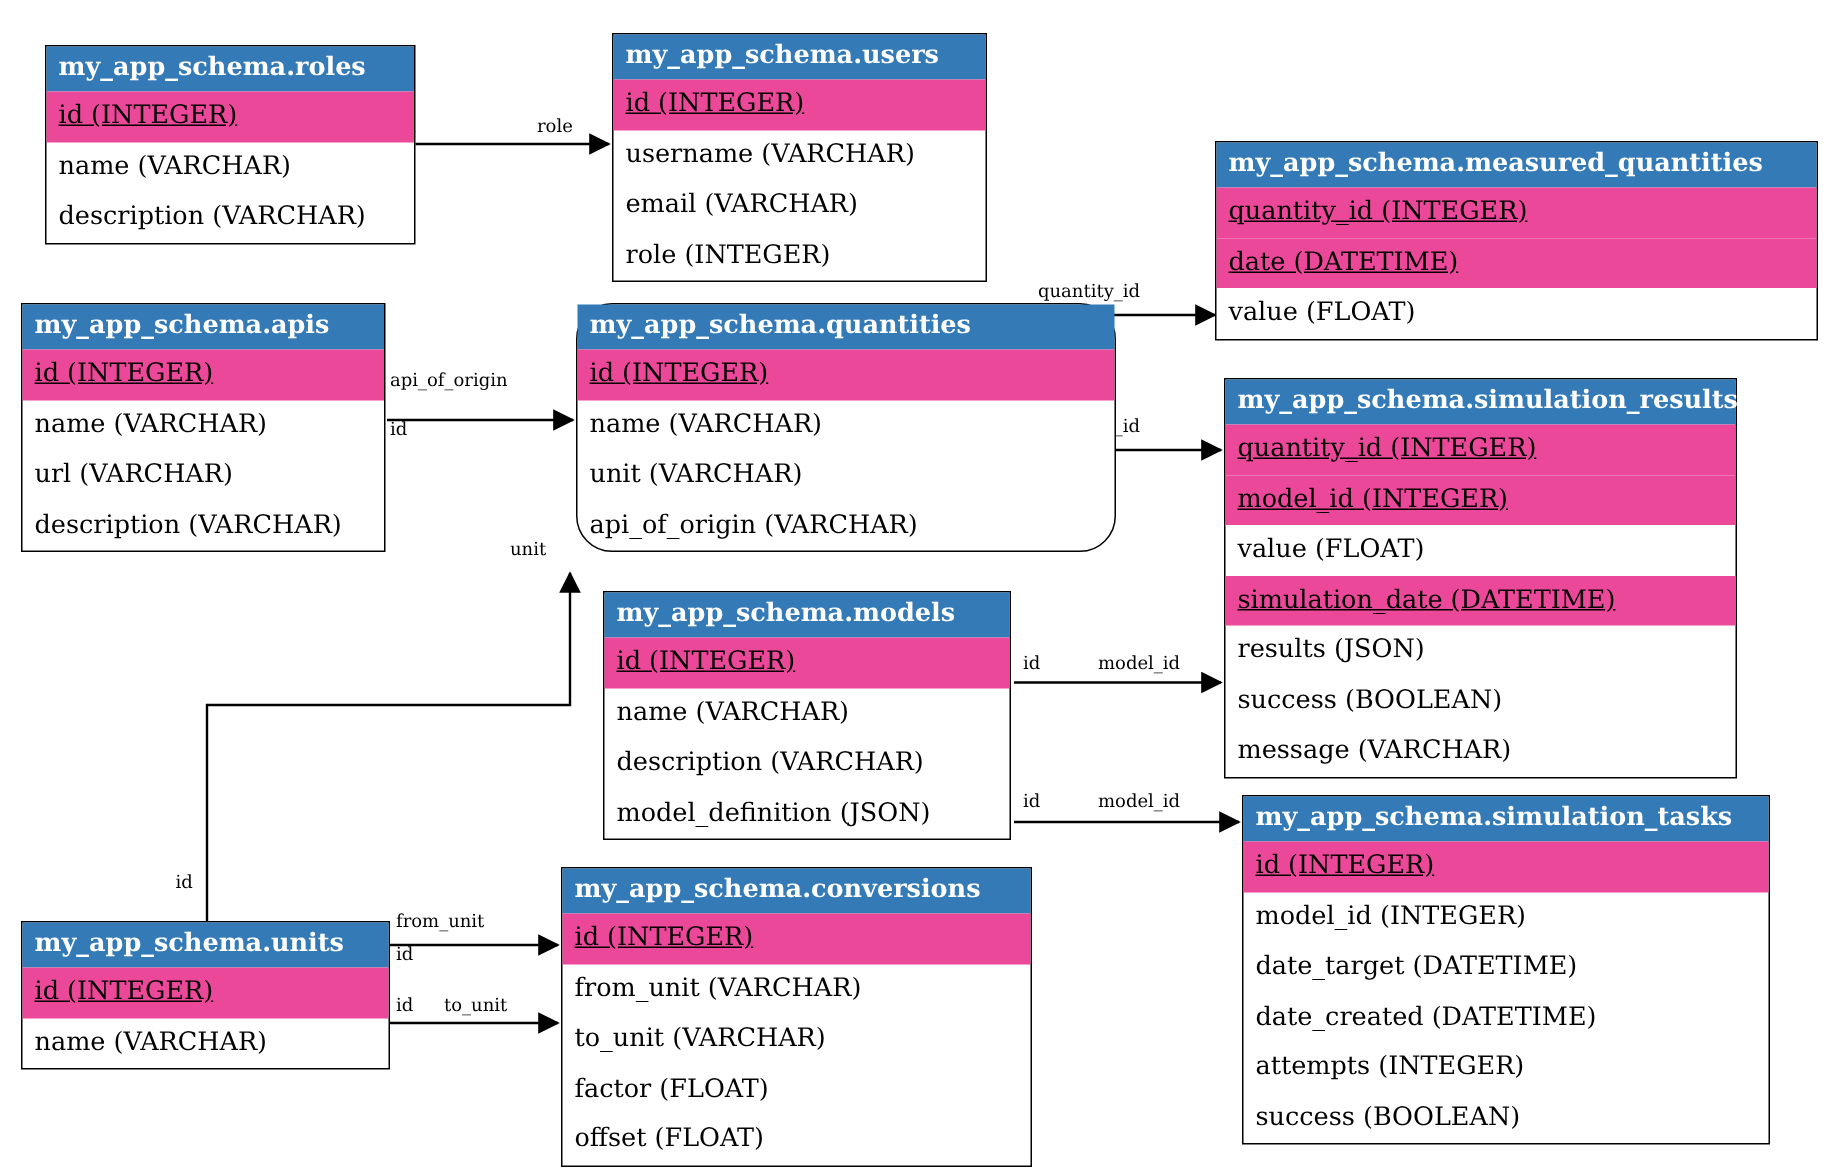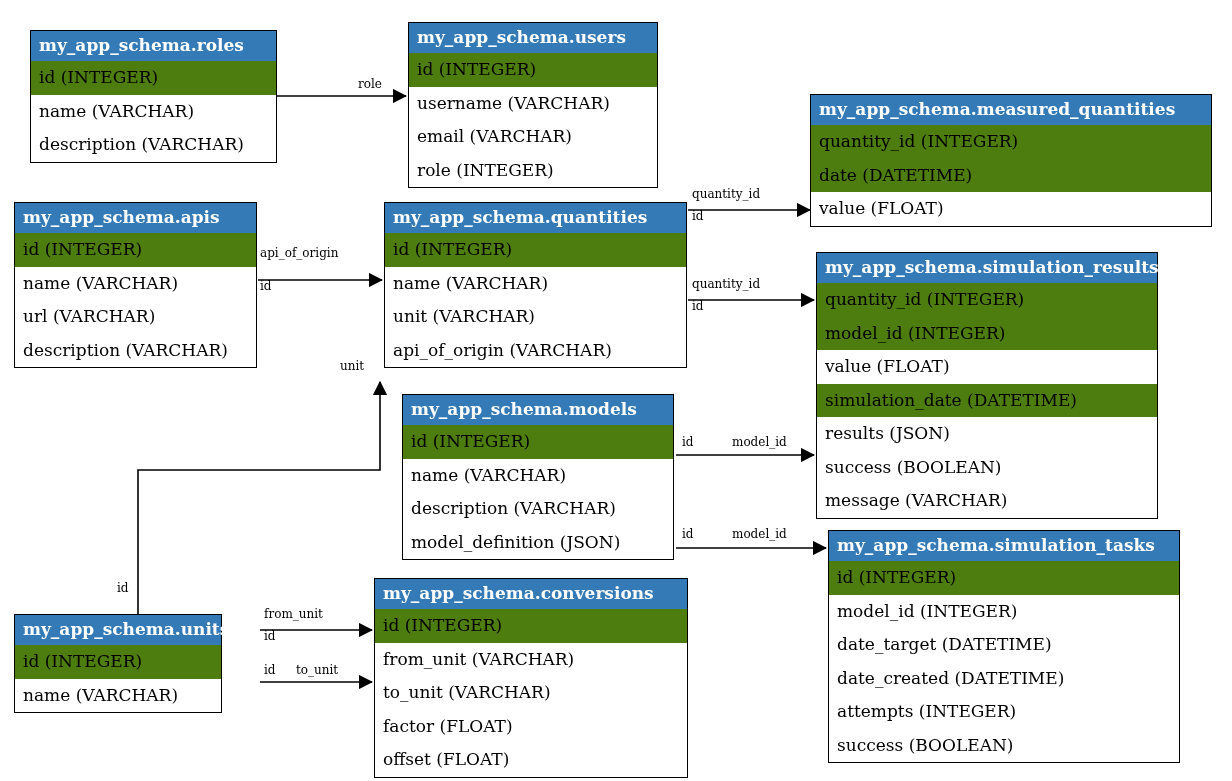--- a/index.html
+++ b/index.html
@@ -29,21 +29,22 @@
     font-weight: bold;
     padding: 4px 8px 6px 8px;
     white-space: nowrap;
   }
   .col {
     padding: 4px 8px;
     white-space: nowrap;
     line-height: 1.5;
   }
   .col.pk {
-    background: #4d7c0f;
+    background: #ec4899;
+    text-decoration: underline;
   }
   svg.edges {
     position: absolute;
     left: 0; top: 0;
     width: 1232px;
     height: 781px;
     pointer-events: none;
   }
   .edge-label {
     position: absolute;
@@ -134,21 +135,21 @@
   </div>
 
   <div class="table" style="left:14px;  top:202px; width:243px;">
     <div class="table-header">my_app_schema.apis</div>
     <div class="col pk">id (INTEGER)</div>
     <div class="col">name (VARCHAR)</div>
     <div class="col">url (VARCHAR)</div>
     <div class="col">description (VARCHAR)</div>
   </div>
 
-  <div class="table" style="left:384px; top:202px; width:303px;">
+  <div class="table" style="left:384px; top:202px; width:360px;border-radius:24px;">
     <div class="table-header">my_app_schema.quantities</div>
     <div class="col pk">id (INTEGER)</div>
     <div class="col">name (VARCHAR)</div>
     <div class="col">unit (VARCHAR)</div>
     <div class="col">api_of_origin (VARCHAR)</div>
   </div>
 
   <div class="table" style="left:816px; top:252px; width:342px;">
     <div class="table-header">my_app_schema.simulation_results</div>
     <div class="col pk">quantity_id (INTEGER)</div>
@@ -171,21 +172,21 @@
   <div class="table" style="left:828px; top:530px; width:352px;">
     <div class="table-header">my_app_schema.simulation_tasks</div>
     <div class="col pk">id (INTEGER)</div>
     <div class="col">model_id (INTEGER)</div>
     <div class="col">date_target (DATETIME)</div>
     <div class="col">date_created (DATETIME)</div>
     <div class="col">attempts (INTEGER)</div>
     <div class="col">success (BOOLEAN)</div>
   </div>
 
-  <div class="table" style="left:14px;  top:614px; width:208px;">
+  <div class="table" style="left:14px;  top:614px; width:246px;">
     <div class="table-header">my_app_schema.units</div>
     <div class="col pk">id (INTEGER)</div>
     <div class="col">name (VARCHAR)</div>
   </div>
 
   <div class="table" style="left:374px; top:578px; width:314px;">
     <div class="table-header">my_app_schema.conversions</div>
     <div class="col pk">id (INTEGER)</div>
     <div class="col">from_unit (VARCHAR)</div>
     <div class="col">to_unit (VARCHAR)</div>

